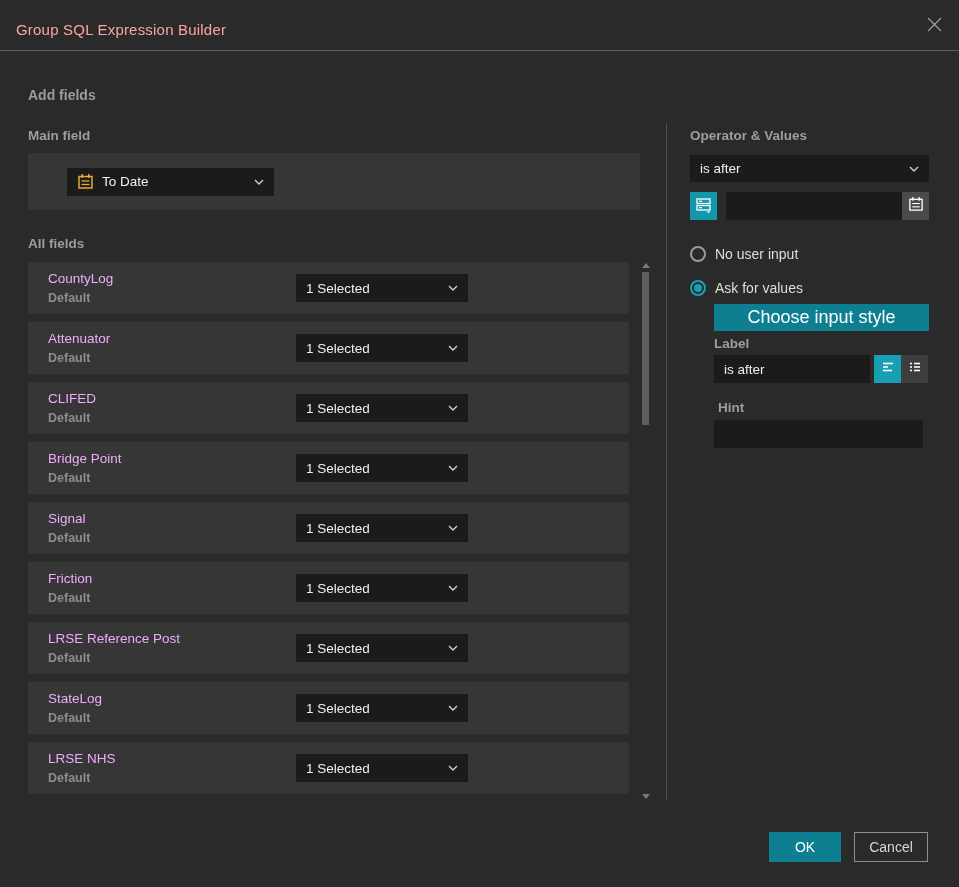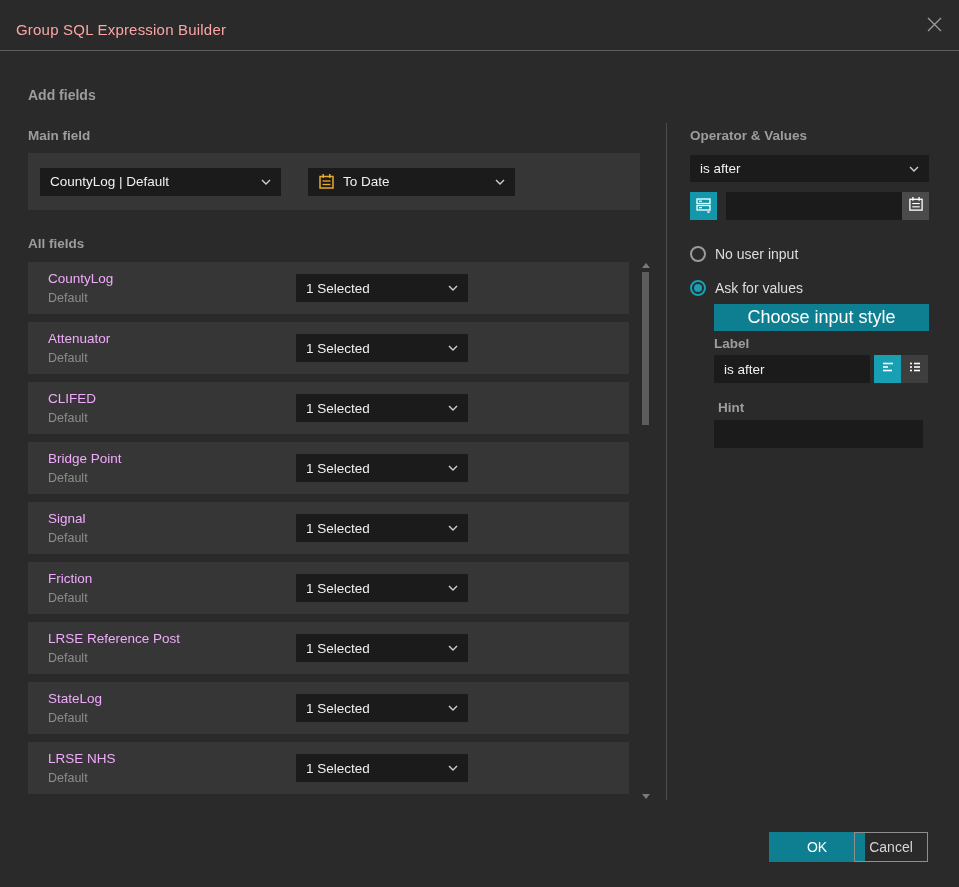--- a/index.html
+++ b/index.html
@@ -60,21 +60,21 @@
   .all-fields-heading { position: absolute; left: 28px; top: 236px; }
 
   .fields-list { position: absolute; left: 28px; top: 262px; width: 601px; }
   .field-row {
     position: relative; height: 52px; background: #363636; margin-bottom: 8px;
   }
   .field-row .f-name {
     position: absolute; left: 20px; top: 9px; font-size: 13.5px; color: #f0abfc;
   }
   .field-row .f-sub {
-    position: absolute; left: 20px; top: 29px; font-size: 12.5px; color: #8d8d8d;
+    position: absolute; left: 20px; top: 29px; font-size: 12.5px; color: #8d8d8d; font-weight: bold;
   }
   .field-row .dropdown { position: absolute; left: 268px; top: 12px; width: 172px; }
 
   
   .scrollbar { position: absolute; left: 641px; top: 261px; width: 9px; height: 540px; }
   .sb-arrow-up, .sb-arrow-down {
     position: absolute; left: 1px; width: 0; height: 0;
     border-left: 4px solid transparent; border-right: 4px solid transparent;
   }
   .sb-arrow-up   { top: 2px;    border-bottom: 5px solid #7a7a7a; }
@@ -131,21 +131,21 @@
     display: flex; align-items: center; justify-content: center; cursor: pointer;
   }
   .style-toggle-single { left: 874px; background: #17a0b4; }
   .style-toggle-list   { left: 901px; background: #3e3e3e; }
 
   .hint-heading { position: absolute; left: 718px; top: 400px; }
   .hint-input   { position: absolute; left: 714px; top: 420px; width: 209px; }
 
   
   .ok-btn {
-    position: absolute; left: 769px; top: 832px; width: 96px; height: 30px;
+    position: absolute; left: 769px; top: 832px; width: 72px; height: 30px;
     background: #0d7f90; color: #ffffff; font-size: 14px; border: none;
     display: flex; align-items: center; justify-content: center; cursor: pointer;
     font-family: "Liberation Sans", sans-serif;
   }
   .cancel-btn {
     position: absolute; left: 854px; top: 832px; width: 74px; height: 30px;
     background: transparent; color: #d6d6d6; font-size: 14px;
     border: 1px solid #8e8e8e;
     display: flex; align-items: center; justify-content: center; cursor: pointer;
     font-family: "Liberation Sans", sans-serif;
@@ -164,28 +164,20 @@
             <path d="M1 1l13 13M14 1L1 14" stroke="#9c9c9c" stroke-width="1.3"></path>
           </svg>
       </span>
     </div>
   </div>
 
   <div class="section-heading add-fields-heading">Add fields</div>
   <div class="sub-heading main-field-heading">Main field</div>
 
   <div class="main-field-box">
-    <div class="dropdown field-select">
-      <span class="dd-label">CountyLog | Default</span>
-      <span class="chev">
-        <svg width="10" height="6" viewBox="0 0 10 6">
-            <path d="M1 1l4 4 4-4" fill="none" stroke="#cfcfcf" stroke-width="1.4"></path>
-          </svg>
-      </span>
-    </div>
     <div class="dropdown date-select">
       <span class="cal-gold">
         <svg width="17" height="17" viewBox="0 0 17 17">
           <rect x="2" y="3.5" width="13" height="11.5" fill="none" stroke="#e8ab2e" stroke-width="1.5"></rect>
           <line x1="5.2" y1="1" x2="5.2" y2="5" stroke="#e8ab2e" stroke-width="1.5"></line>
           <line x1="11.8" y1="1" x2="11.8" y2="5" stroke="#e8ab2e" stroke-width="1.5"></line>
           <line x1="4.5" y1="8" x2="12.5" y2="8" stroke="#e8ab2e" stroke-width="1.3"></line>
           <line x1="4.5" y1="11.5" x2="12.5" y2="11.5" stroke="#e8ab2e" stroke-width="1.3"></line>
         </svg>
       </span>

